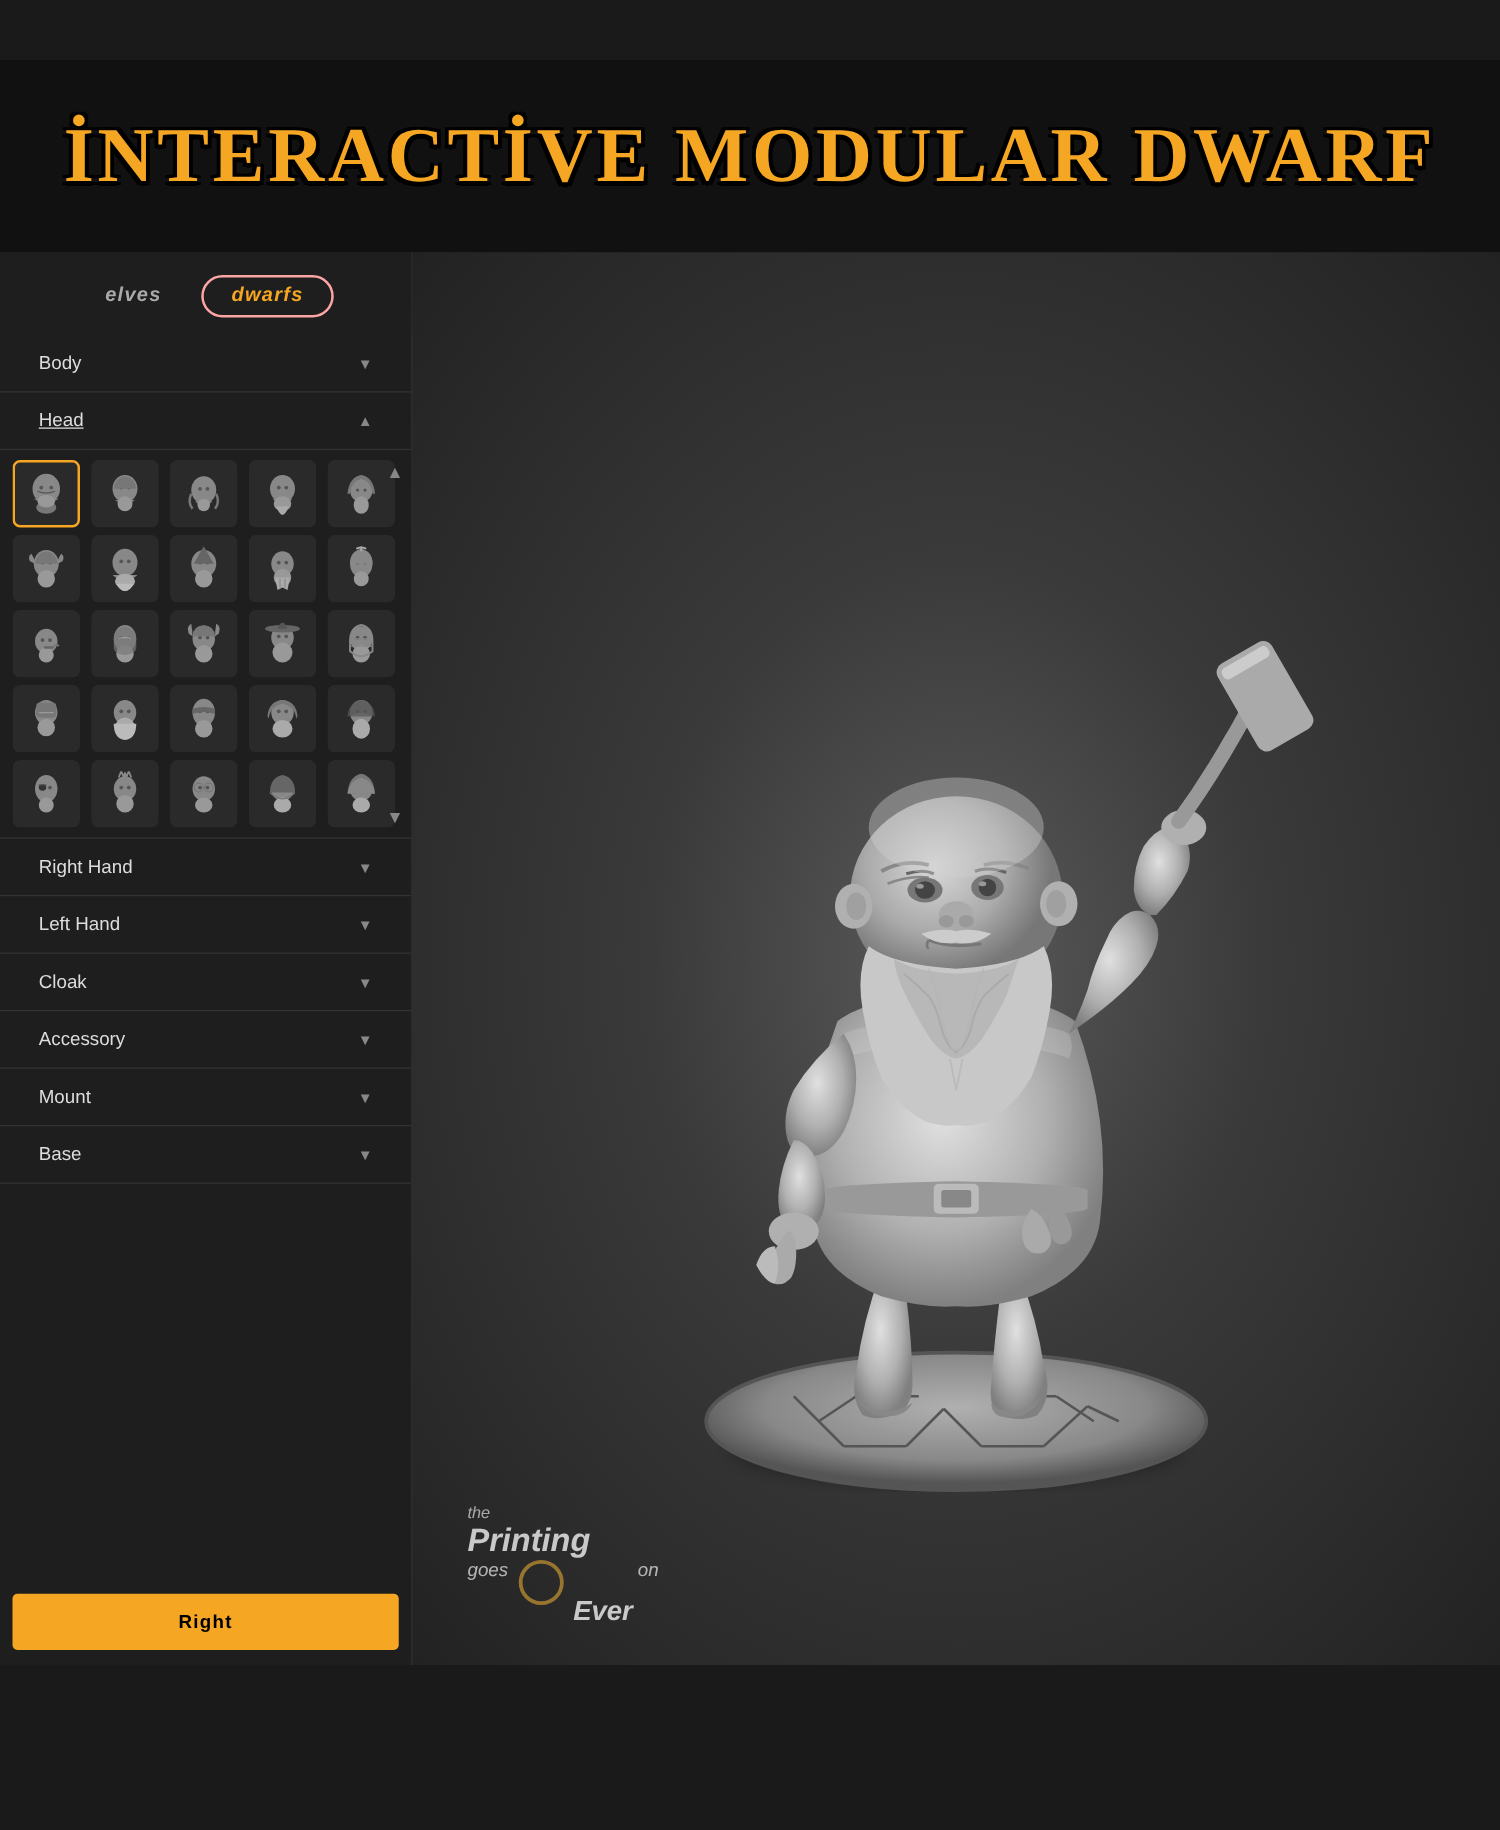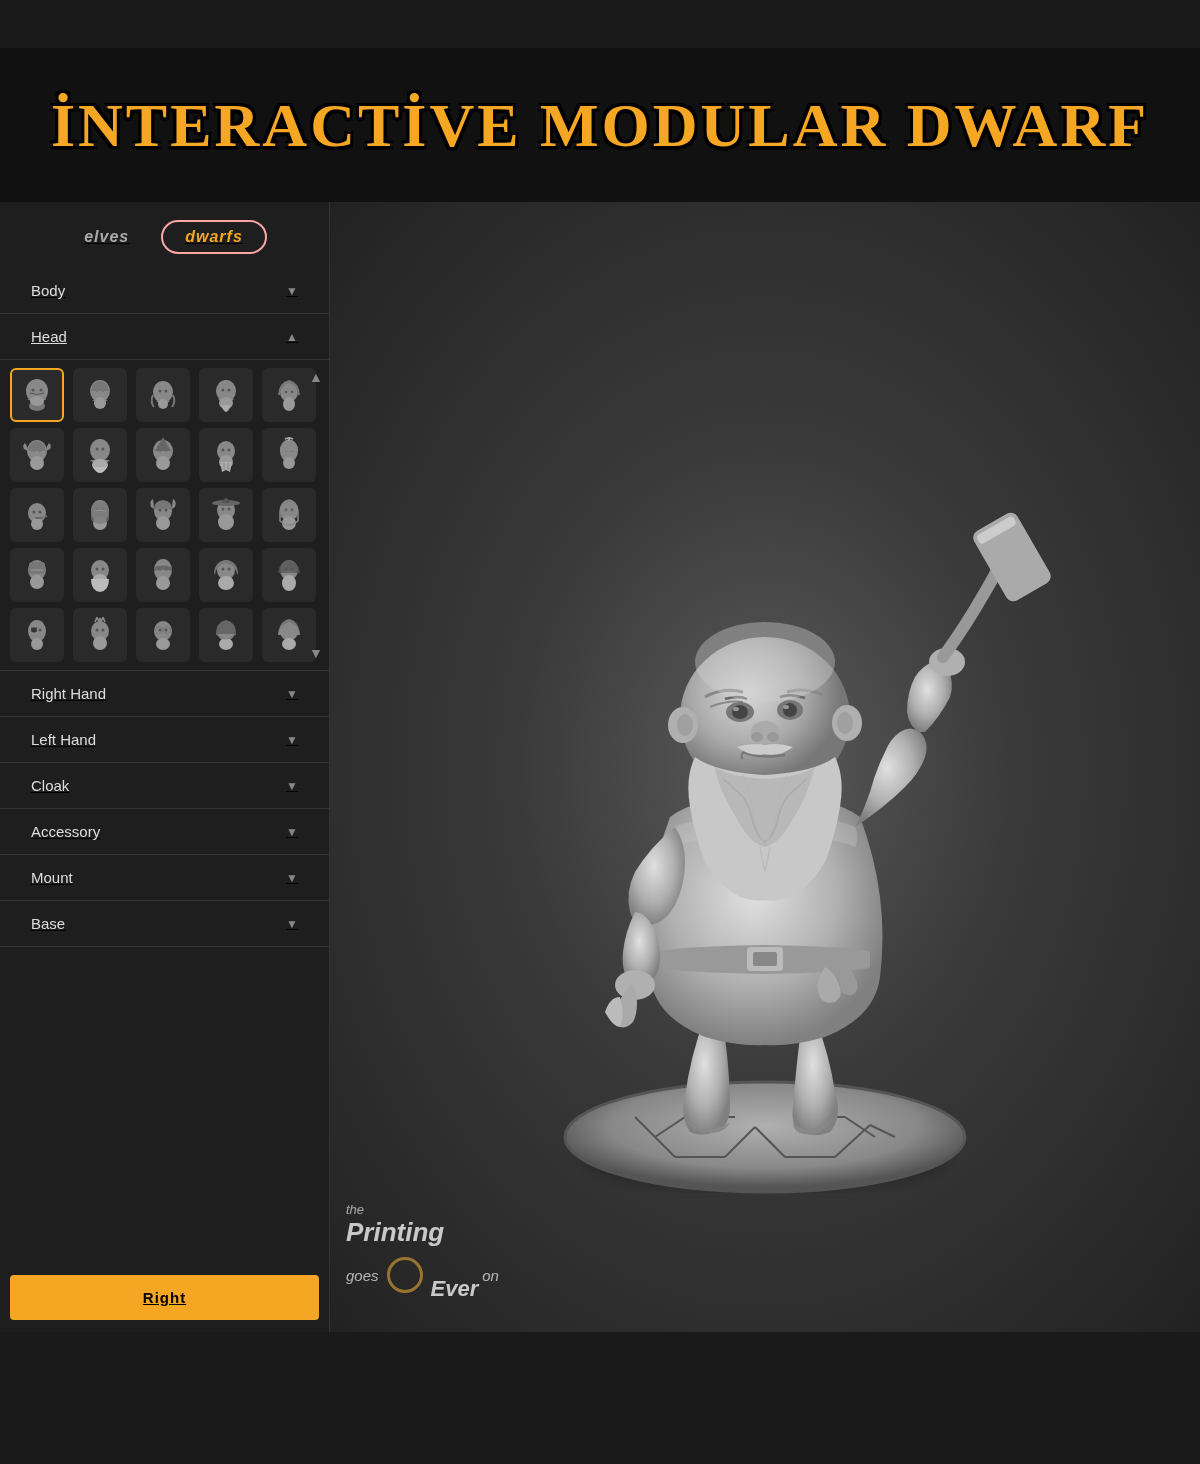--- a/index.html
+++ b/index.html
@@ -41,21 +41,20 @@
     }
 
     
     .sidebar {
       width: 330px;
       min-width: 330px;
       background: #1e1e1e;
       display: flex;
       flex-direction: column;
       border-right: 1px solid #333;
-      text-decoration: underline;
     }
 
     
     .tab-row {
       display: flex;
       justify-content: center;
       align-items: center;
       gap: 10px;
       padding: 18px 20px 14px;
       background: #1e1e1e;
@@ -175,21 +174,21 @@
     }
 
     .dwarf-svg {
       width: 100%;
       height: 100%;
     }
 
     .watermark {
       position: absolute;
       bottom: 30px;
-      left: 16px;
+      left: 44px;
       color: rgba(255,255,255,0.7);
       font-size: 14px;
       font-style: italic;
     }
     .watermark-logo {
       display: flex;
       flex-direction: column;
       align-items: flex-start;
     }
     .watermark-the {
@@ -721,21 +720,21 @@
 
       </svg>
     </div>
 
     <div class="watermark">
       <div class="watermark-logo">
         <span class="watermark-the">the</span>
         <div style="display:flex;align-items:center;gap:2px;">
           <span class="watermark-main" style="font-size:26px;">Printing</span>
         </div>
-        <div style="display:flex;align-items:center;gap:4px;font-style:italic;color:rgba(255,255,255,0.65);font-size:15px;">
+        <div style="display:flex;align-items:flex-start;gap:4px;font-style:italic;color:rgba(255,255,255,0.65);font-size:15px;">
           <span>goes</span>
           <span class="watermark-ring"></span>
           <span style="font-size:22px;font-weight:bold;color:rgba(255,255,255,0.75);margin-top:28px;">Ever</span>
           <span>on</span>
         </div>
       </div>
     </div>
 
   </div>
 

